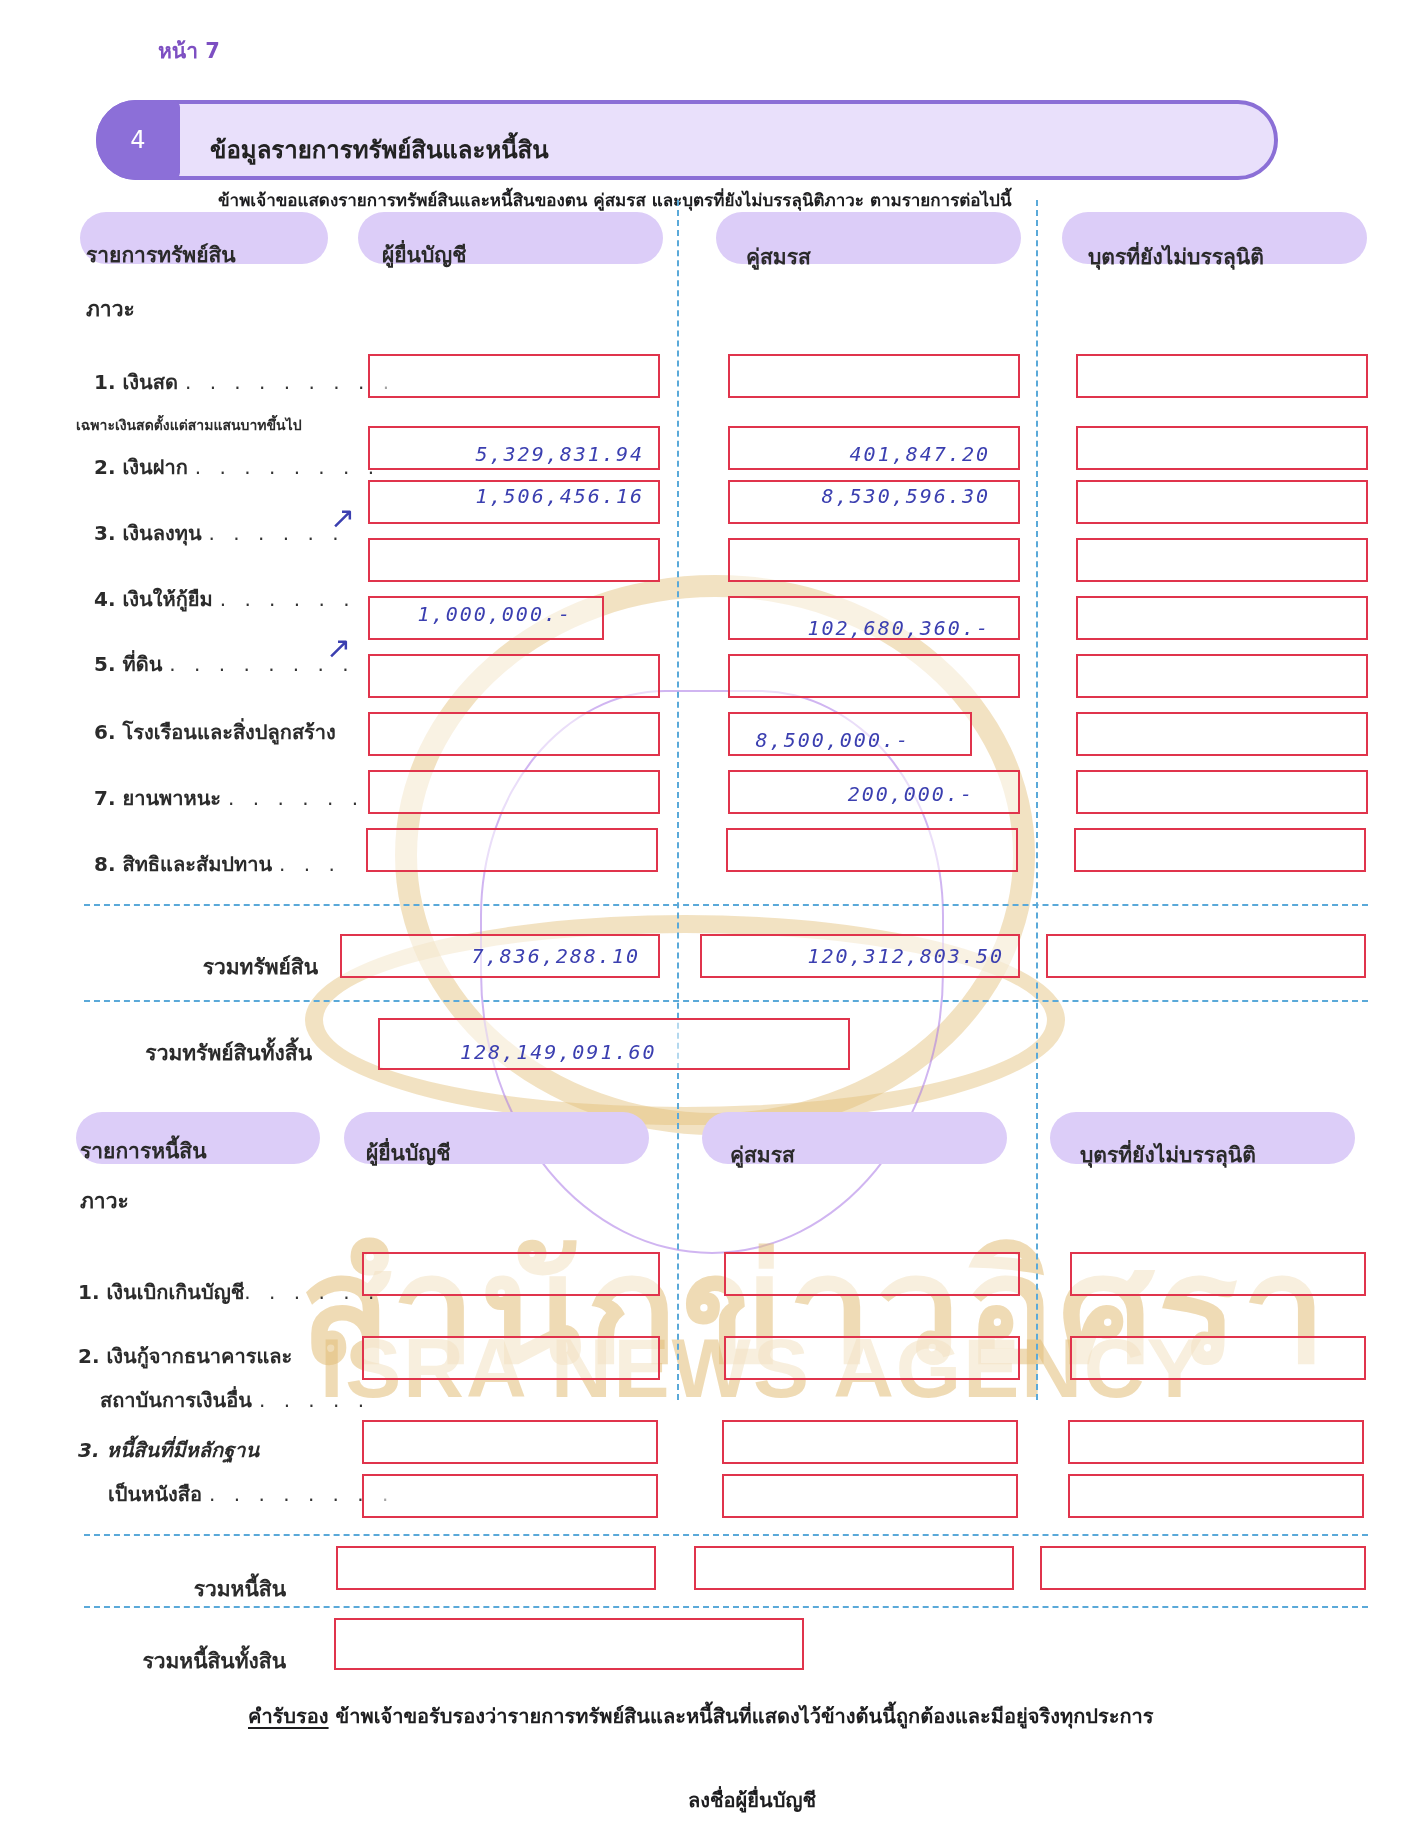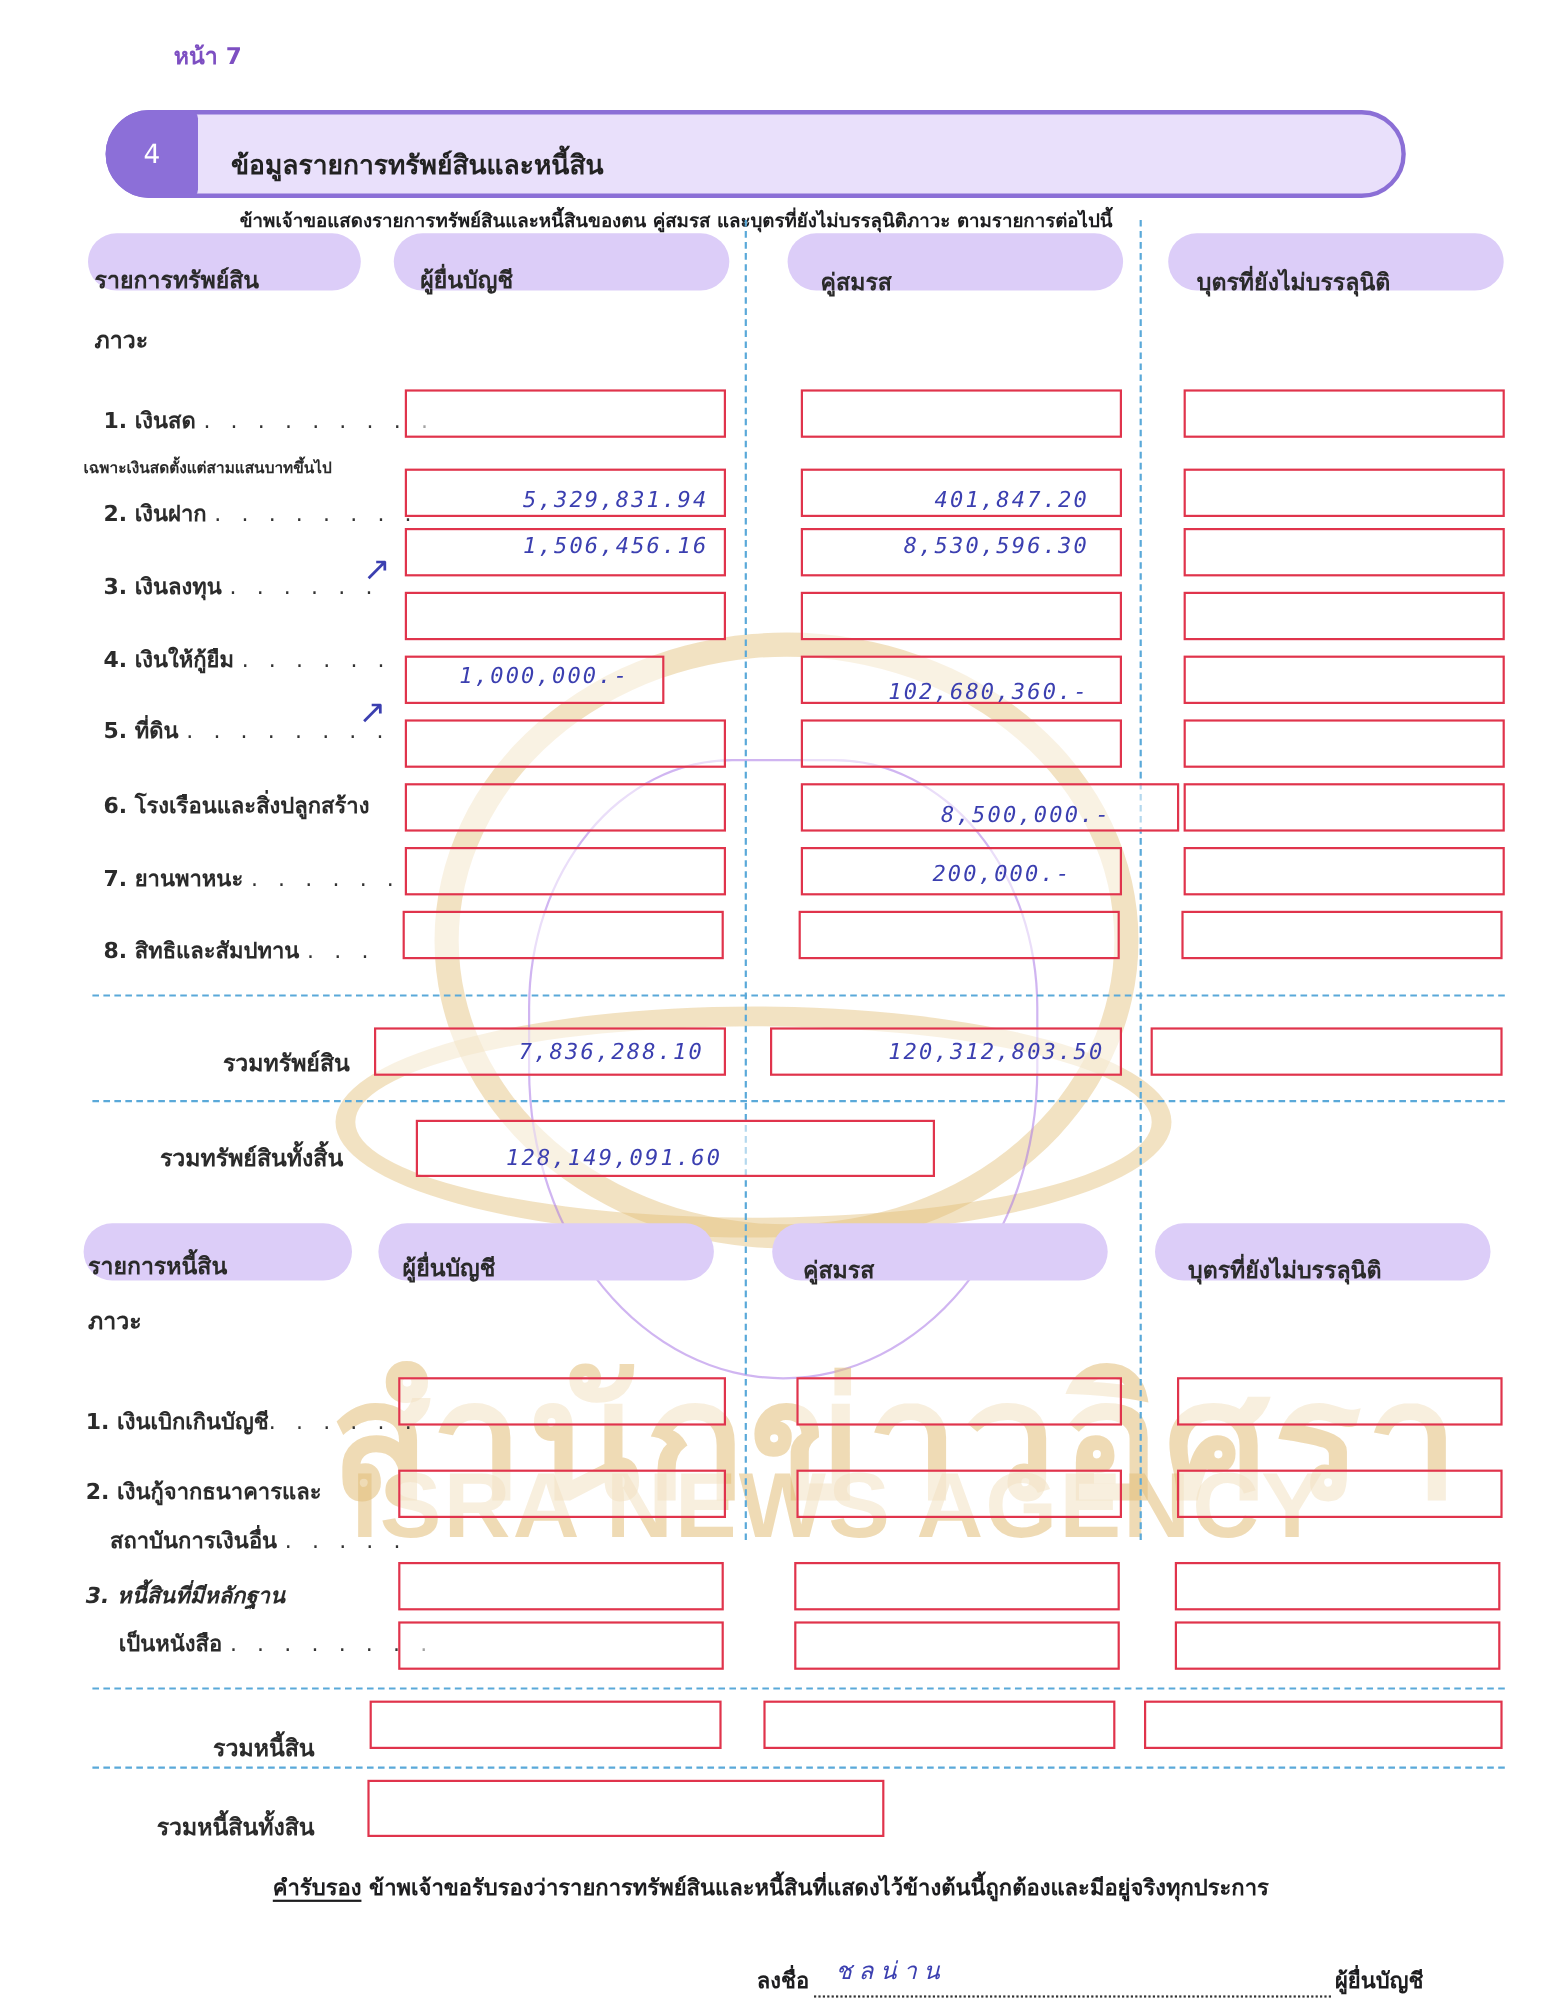--- a/index.html
+++ b/index.html
@@ -114,21 +114,21 @@
 
 <div class="abs box layer" style="left:368px; top:596px; width:236px; text-align:right; padding-right:30px; padding-top:4px;"><span class="val">1,000,000.-</span></div>
 <div class="abs box layer" style="left:728px; top:596px; width:292px; text-align:right; padding-right:28px; padding-top:18px;"><span class="val">102,680,360.-</span></div>
 <div class="abs box layer" style="left:1076px; top:596px; width:292px;"><span class="val"></span></div>
 
 <div class="abs box layer" style="left:368px; top:654px; width:292px;"><span class="val"></span></div>
 <div class="abs box layer" style="left:728px; top:654px; width:292px;"><span class="val"></span></div>
 <div class="abs box layer" style="left:1076px; top:654px; width:292px;"><span class="val"></span></div>
 
 <div class="abs box layer" style="left:368px; top:712px; width:292px;"><span class="val"></span></div>
-<div class="abs box layer" style="left:728px; top:712px; width:344px; text-align:right; padding-right:60px; padding-top:14px;"><span class="val">8,500,000.-</span></div>
+<div class="abs box layer" style="left:728px; top:712px; width:244px; text-align:right; padding-right:60px; padding-top:14px;"><span class="val">8,500,000.-</span></div>
 <div class="abs box layer" style="left:1076px; top:712px; width:292px;"><span class="val"></span></div>
 
 <div class="abs box layer" style="left:368px; top:770px; width:292px;"><span class="val"></span></div>
 <div class="abs box layer" style="left:728px; top:770px; width:292px; text-align:right; padding-right:44px; padding-top:10px;"><span class="val">200,000.-</span></div>
 <div class="abs box layer" style="left:1076px; top:770px; width:292px;"><span class="val"></span></div>
 
 <div class="abs box layer" style="left:366px; top:828px; width:292px;"><span class="val"></span></div>
 <div class="abs box layer" style="left:726px; top:828px; width:292px;"><span class="val"></span></div>
 <div class="abs box layer" style="left:1074px; top:828px; width:292px;"><span class="val"></span></div>
 
@@ -185,14 +185,14 @@
 
 <div class="abs hline layer" style="left:84px; top:1606px; width:1284px;"></div>
 
 <div class="abs total-label layer" style="left:100px; top:1644px; width:186px;">รวมหนี้สินทั้งสิน</div>
 <div class="abs box layer" style="left:334px; top:1618px; width:470px; height:52px;"><span class="val"></span></div>
 
 <div class="abs cert layer">
   <u>คำรับรอง</u><span>  ข้าพเจ้าขอรับรองว่ารายการทรัพย์สินและหนี้สินที่แสดงไว้ข้างต้นนี้ถูกต้องและมีอยู่จริงทุกประการ</span>
 </div>
 <div class="abs sign layer">
-  <span>ลงชื่อ</span><span class="line"><span class="sig">ชลน่าน</span></span><span>ผู้ยื่นบัญชี</span>
+  <span>ลงชื่อ</span><span>ผู้ยื่นบัญชี</span>
 </div>
 
 </body></html>

